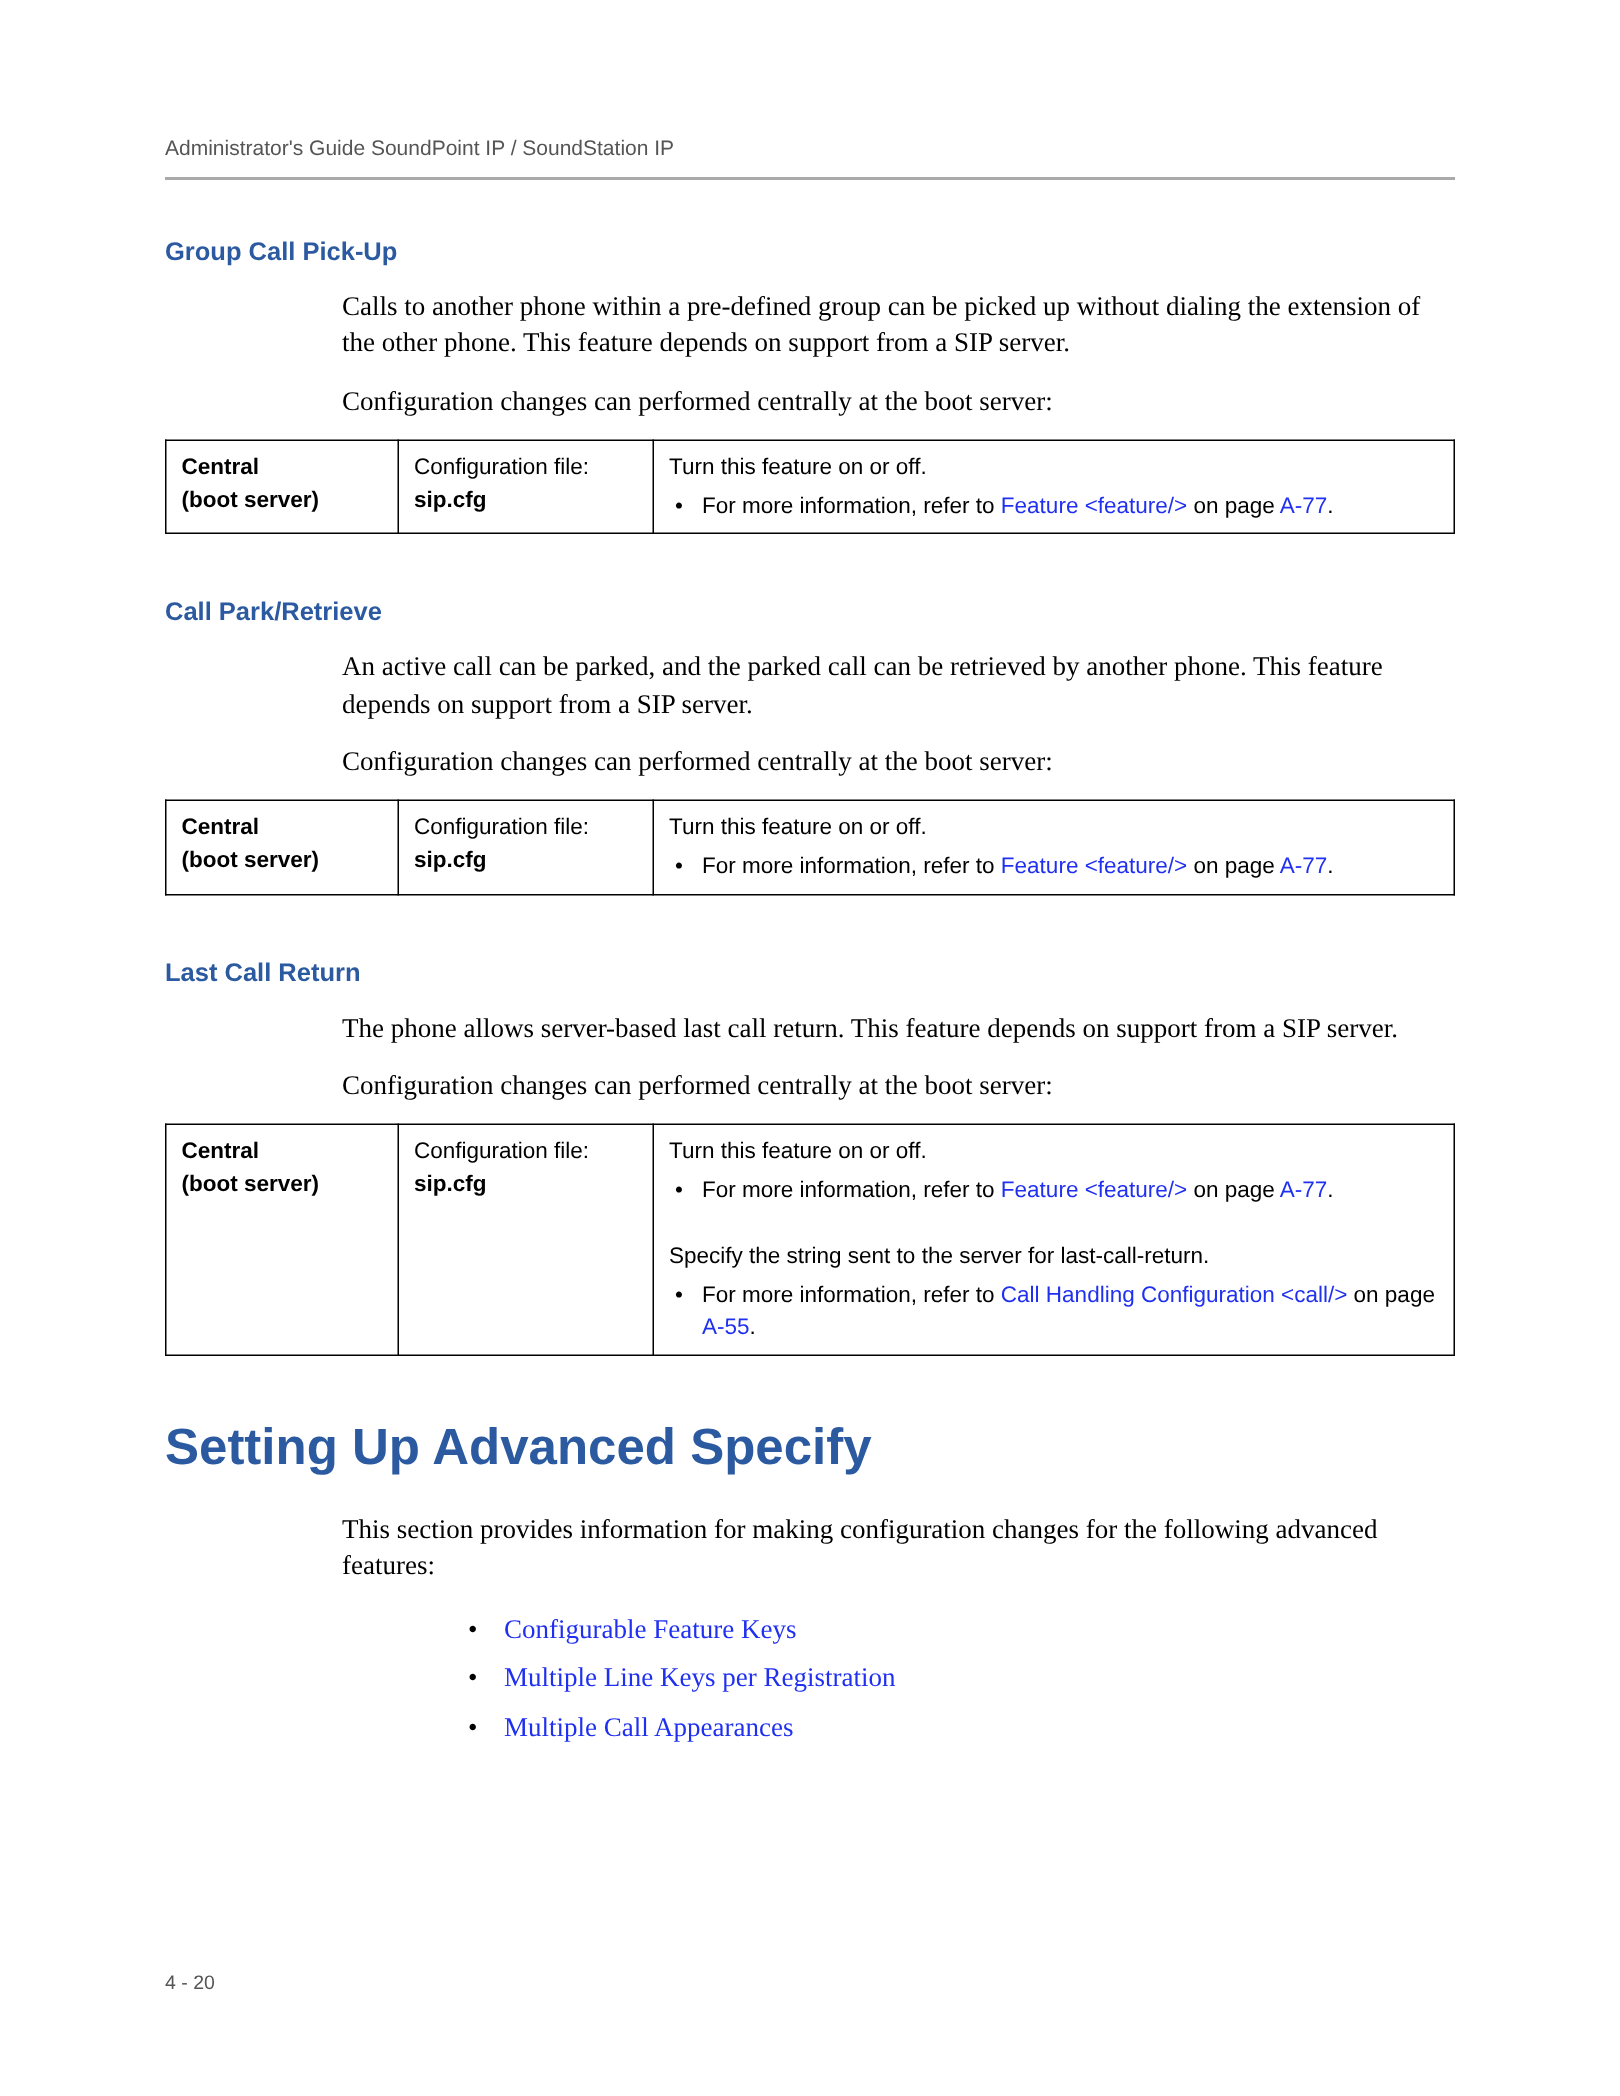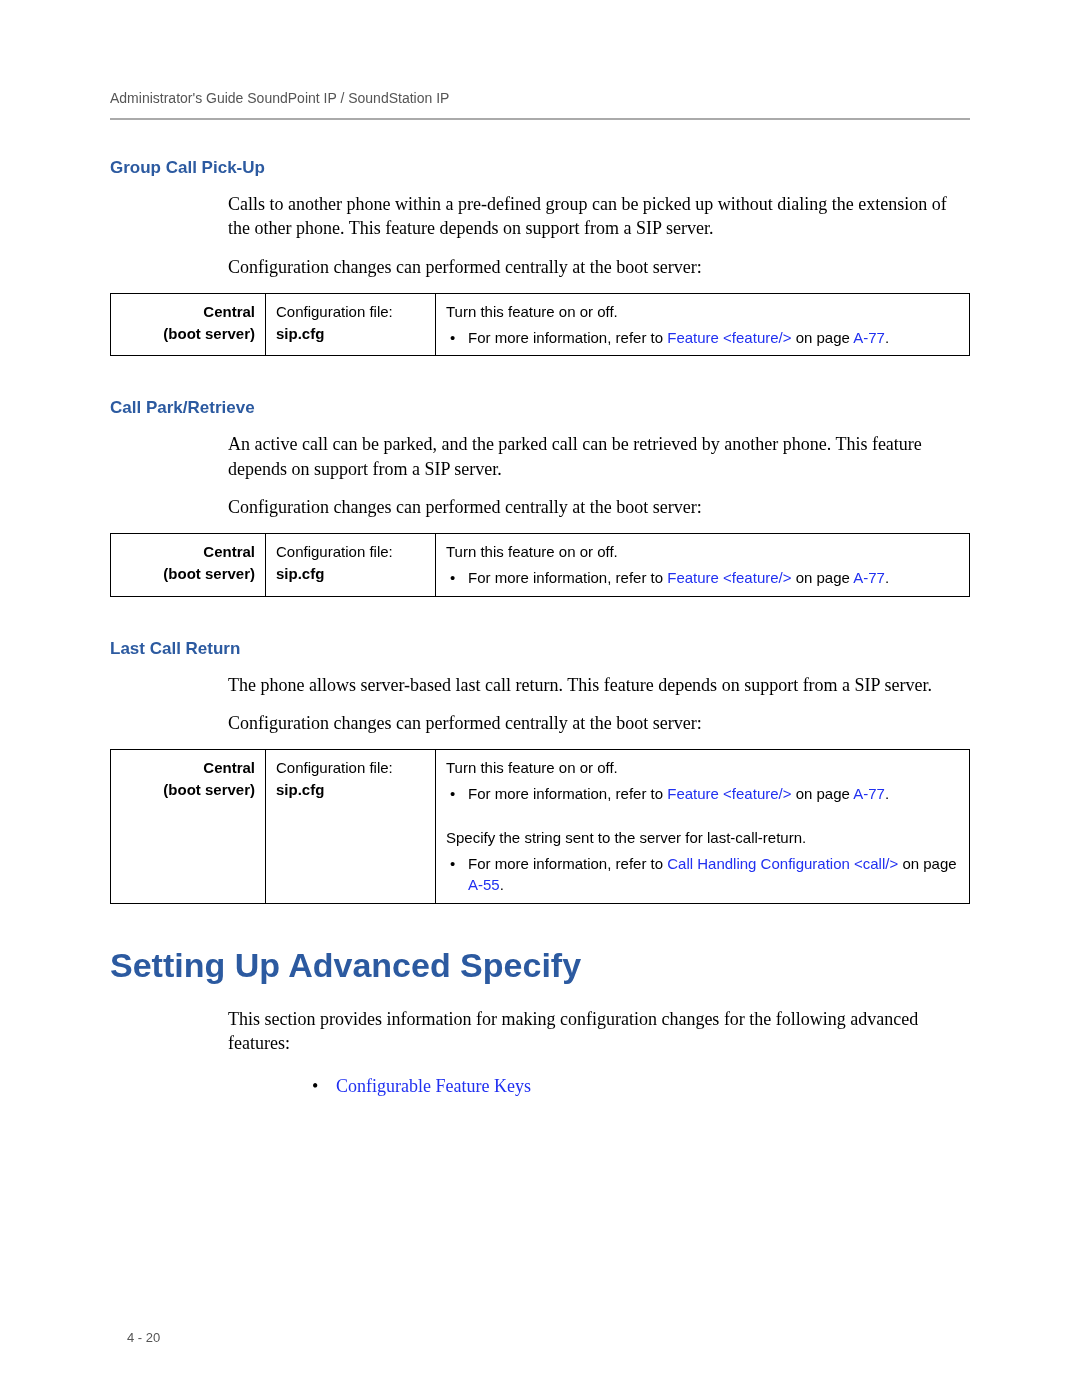--- a/index.html
+++ b/index.html
@@ -45,21 +45,21 @@
       margin-bottom: 42px;
       font-family: Arial, Helvetica, sans-serif;
       font-size: 15px;
     }
     table.config-table td {
       border: 1px solid #000;
       padding: 7px 10px;
       vertical-align: top;
       line-height: 1.45;
     }
-    .col1 { width: 155px; text-align: right; }
+    .col1 { width: 155px; }
     .col2 { width: 170px; }
     .col3 { }
     .bold { font-weight: bold; }
     .cell-list {
       list-style: none;
       padding-left: 22px;
       margin-top: 4px;
     }
     .cell-list li::before {
       content: "•";
@@ -82,26 +82,25 @@
       line-height: 1.8;
     }
     ul.body-list li::before {
       content: "•";
       position: absolute;
       margin-left: -24px;
       color: #000;
     }
     .page-num {
       position: absolute;
-      bottom: 52px;
+      bottom: 68px;
       left: 110px;
       font-family: Arial, Helvetica, sans-serif;
       font-size: 13px;
       color: #555;
-      margin-left: 17px;
     }
     .cell-line2 { margin-top: 22px; }
   </style>
 </head>
 <body>
 
 <div class="header-text">Administrator's Guide SoundPoint IP / SoundStation IP</div>
 <hr class="header-rule">
 
 <h2 class="feature-heading">Group Call Pick-Up</h2>
@@ -185,15 +184,17 @@
       </ul>
     </td>
   </tr>
 </tbody>
   </table>
 
 <h1 class="section-heading">Setting Up Advanced Specify</h1>
 <p class="body-para">This section provides information for making configuration changes for the following advanced features:</p>
 <ul class="body-list">
   <li><span class="link">Configurable Feature Keys</span></li>
+  <li><span class="link">Multiple Line Keys per Registration</span></li>
+  <li><span class="link">Multiple Call Appearances</span></li>
 </ul>
 
 <div class="page-num">4 - 20</div>
 
 </body></html>

